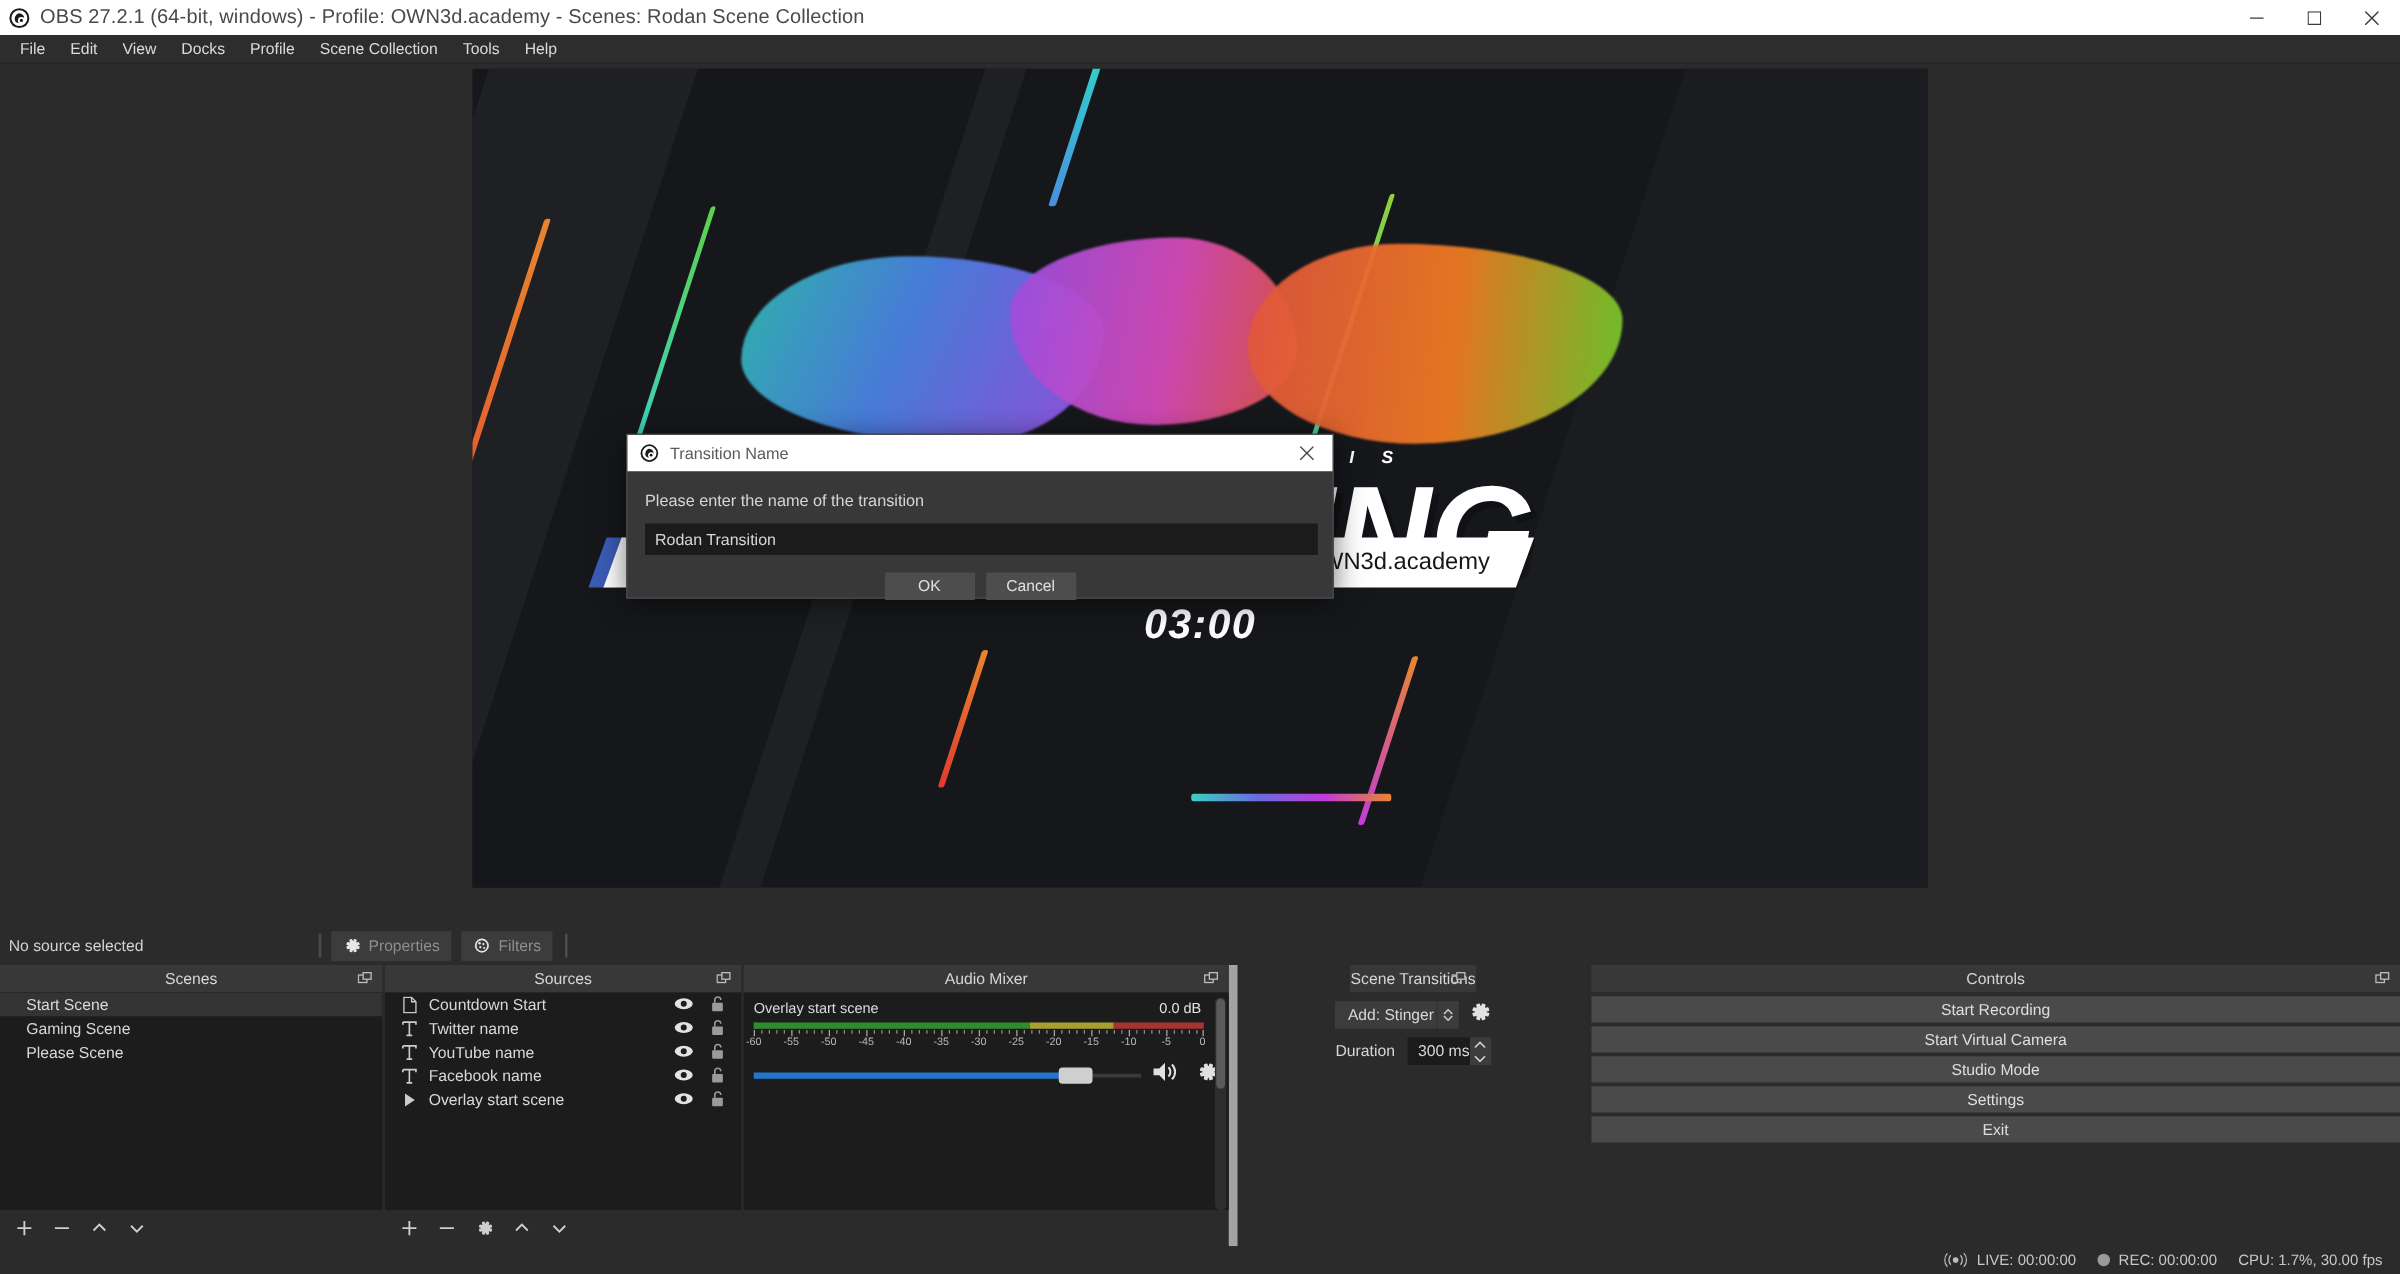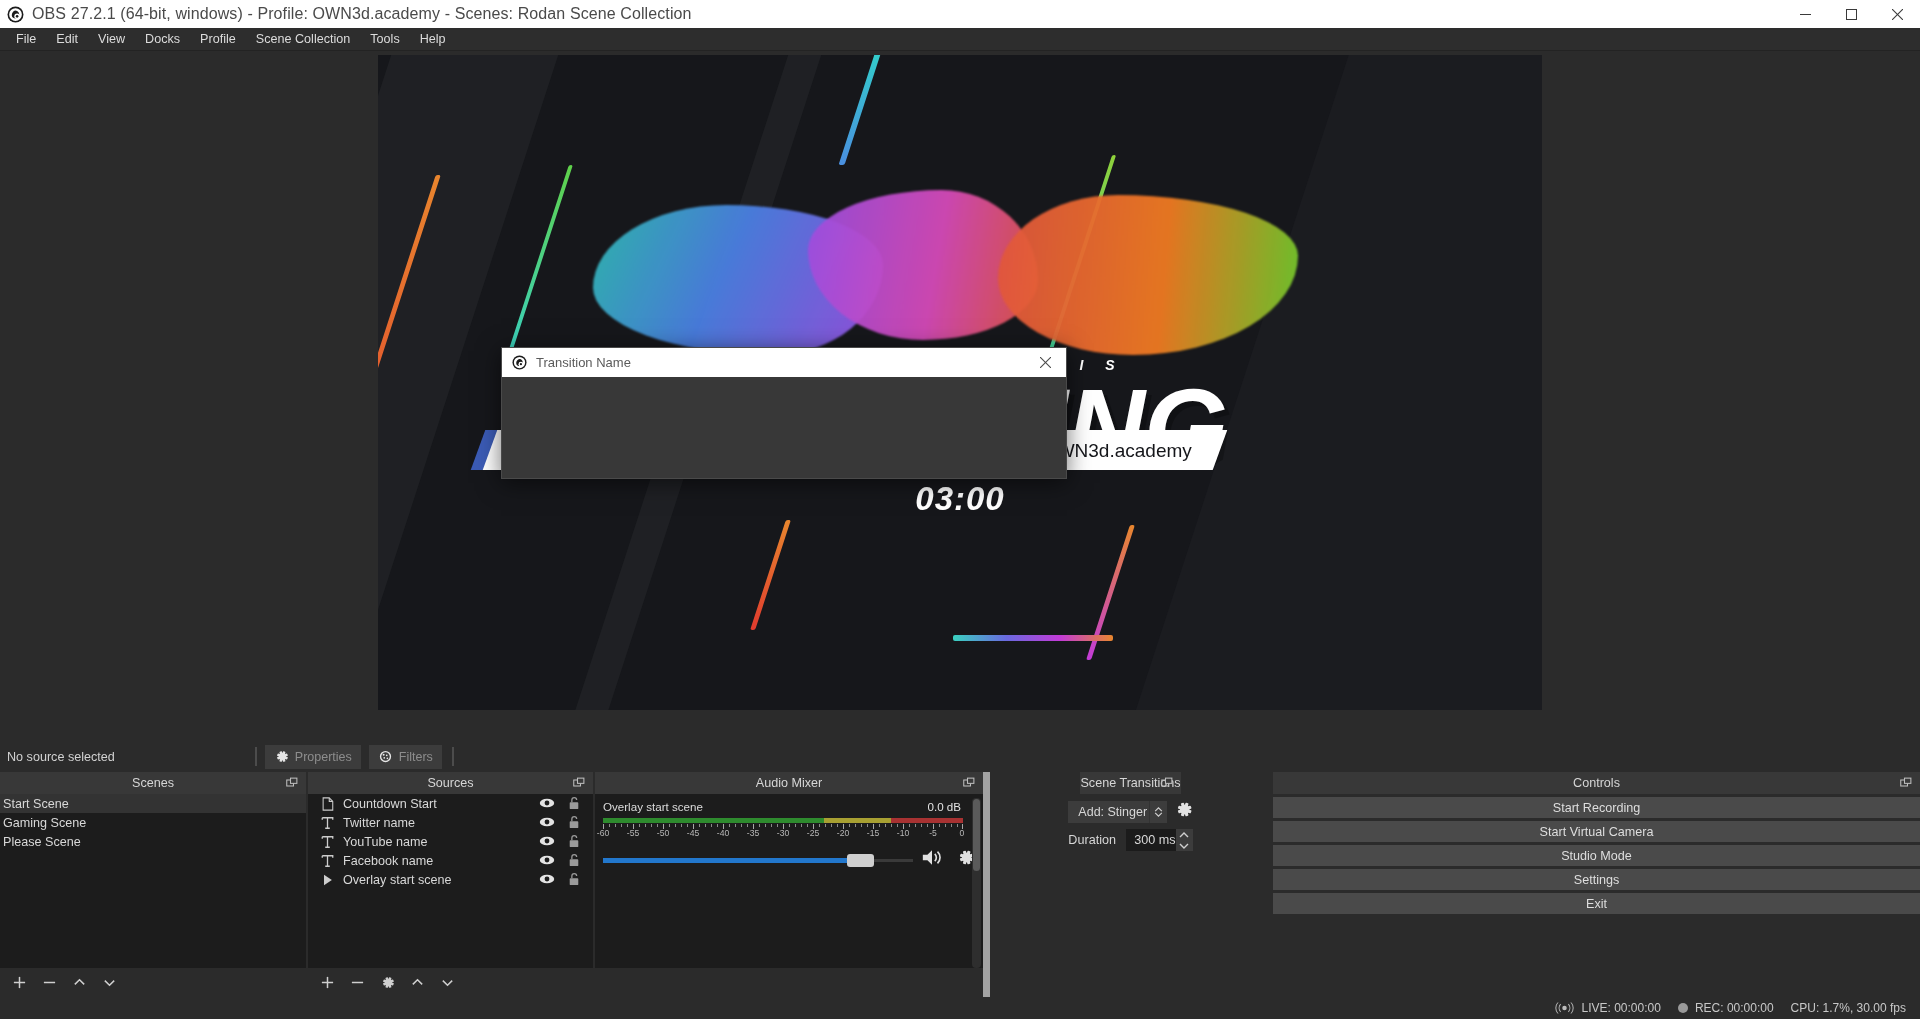--- a/index.html
+++ b/index.html
@@ -169,21 +169,21 @@
     gap: 2px; padding-left: 5px; flex: 0 0 auto;
   }
   .foot-btn {
     width: 28px; height: 26px; display: flex; align-items: center; justify-content: center;
     color: #cfcfcf;
   }
 
   
   #dock-scenes { width: 306px; }
   .scene-row {
-    height: 19px; display: flex; align-items: center; padding-left: 3px;
+    height: 19px; display: flex; align-items: center; padding-left: 21px;
     font-size: 12.6px; color: #d8d8d8;
   }
   .scene-row.selected { background: #333333; }
 
   
   #dock-sources { width: 287px; border-left: 2px solid #2b2b2b; }
   .source-row {
     height: 19px; display: flex; align-items: center; font-size: 12.6px;
     color: #d8d8d8; position: relative;
   }
@@ -373,20 +373,28 @@
       <path d="M16 4a12 12 0 1 0 0 24 12 12 0 0 0 0-24zm-1 4.6a7.5 7.5 0 1 1-5.2 12.2A9 9 0 0 1 15 8.6z" fill="#fff"></path>
       <circle cx="19" cy="19.5" r="5.2" fill="#fff"></circle>
       <circle cx="19" cy="19.5" r="2.4" fill="#1b1b1b"></circle>
     </svg>
     <span id="dlg-title">Transition Name</span>
     <div id="dlg-close">
       <svg width="11" height="11" viewBox="0 0 11 11">
           <line x1="0" y1="0" x2="11" y2="11" stroke="currentColor" stroke-width="1.1"></line>
           <line x1="11" y1="0" x2="0" y2="11" stroke="currentColor" stroke-width="1.1"></line>
         </svg>
+    </div>
+  </div>
+  <div id="dialog-body">
+    <div id="dlg-prompt">Please enter the name of the transition</div>
+    <input id="dlg-input" value="Rodan Transition" style="">
+    <div id="dlg-buttons">
+      <button class="dlg-btn">OK</button>
+      <button class="dlg-btn">Cancel</button>
     </div>
   </div>
 </div>
 
 <div id="source-toolbar">
   <span id="no-source-label">No source selected</span>
   <div id="tb-sep"></div>
   <div class="tb-btn">
     <svg width="15" height="15" viewBox="0 0 24 24">
       <path fill="#e6e6e6" d="M12 8a4 4 0 1 0 0 8 4 4 0 0 0 0-8zm9.4 4.9l-2-.6a7.6 7.6 0 0 0 0-.6l2-.6a1 1 0 0 0 .6-1.2l-.7-2a1 1 0 0 0-1.2-.6l-2 .6-.5-.5.6-2a1 1 0 0 0-.6-1.2l-2-.7a1 1 0 0 0-1.2.6l-.6 2h-.6l-.6-2a1 1 0 0 0-1.2-.6l-2 .7a1 1 0 0 0-.6 1.2l.6 2-.5.5-2-.6a1 1 0 0 0-1.2.6l-.7 2a1 1 0 0 0 .6 1.2l2 .6v.6l-2 .6a1 1 0 0 0-.6 1.2l.7 2a1 1 0 0 0 1.2.6l2-.6.5.5-.6 2a1 1 0 0 0 .6 1.2l2 .7a1 1 0 0 0 1.2-.6l.6-2h.6l.6 2a1 1 0 0 0 1.2.6l2-.7a1 1 0 0 0 .6-1.2l-.6-2 .5-.5 2 .6a1 1 0 0 0 1.2-.6l.7-2a1 1 0 0 0-.6-1.2z"></path>

